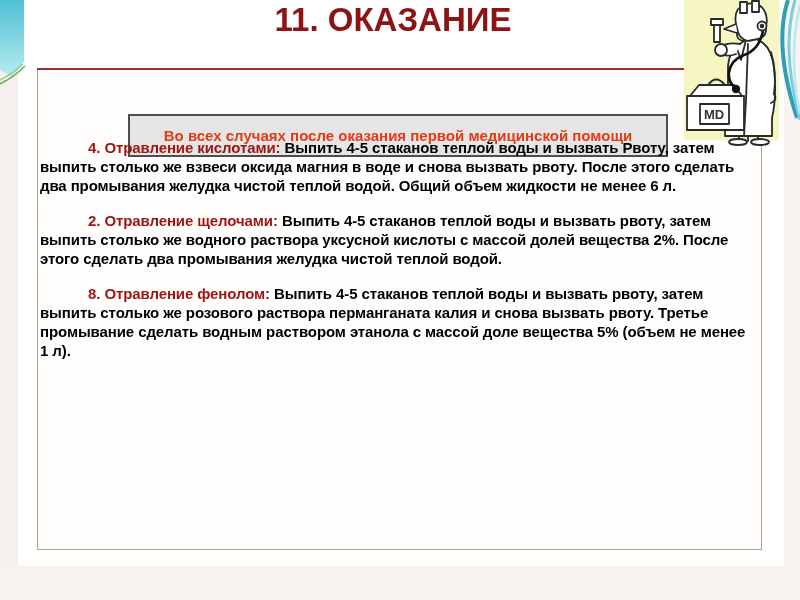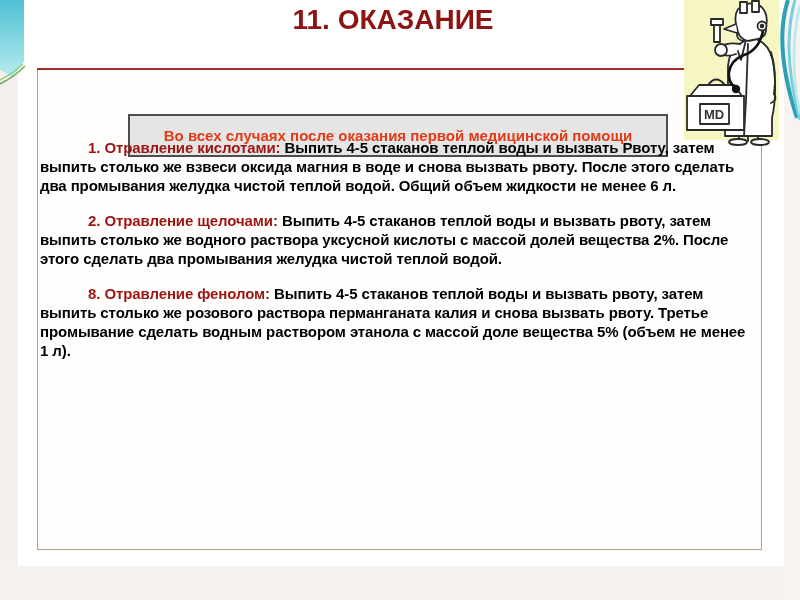--- a/index.html
+++ b/index.html
@@ -11,21 +11,21 @@
   .left-strip  { position:absolute; left:0; top:0; width:18px; height:600px; background:#f5efed; }
   .bottom-strip{ position:absolute; left:0; top:566px; width:800px; height:34px; background:#f7f2ef; }
   .right-strip { position:absolute; left:784px; top:0; width:16px; height:600px; background:#f6f3f1; }
 
   .teal-ribbon { position:absolute; left:0; top:0; width:26px; height:88px; }
   .corner-curves { position:absolute; left:774px; top:0; width:26px; height:135px; }
 
   .slide-title {
     position:absolute; left:0; top:4px; width:786px;
     text-align:center; color:#8e1414; font-weight:bold;
-    font-size:28px; line-height:31px; letter-spacing:0;
+    font-size:33px; line-height:31px; letter-spacing:0;
   }
 
   .content-box {
     position:absolute; left:37px; top:69px; width:725px; height:481px;
     border:1px solid #b3a185; background:#fffefd; box-sizing:border-box;
   }
   .red-line {
     position:absolute; left:37px; top:68px; width:648px; height:2px;
     background:#9e2f28;
   }
@@ -84,21 +84,21 @@
 </div>
 
 <div class="content-box"></div>
 <div class="red-line"></div>
 
 <div class="banner">
   <div>Во всех случаях после оказания первой медицинской помощи</div>
 </div>
 
 <div class="text-block">
-  <p class="para"><span class="lead">1. Отравление кислотами:</span> <span>Выпить 4-5 стаканов теплой воды и вызвать Рвоту, затем выпить столько же взвеси оксида магния в воде и снова вызвать рвоту. После этого сделать два промывания желудка чистой теплой водой. Общий объем жидкости не менее 6 л.</span></p>
+  <p class="para"><span class="lead">4. Отравление кислотами:</span> <span>Выпить 4-5 стаканов теплой воды и вызвать Рвоту, затем выпить столько же взвеси оксида магния в воде и снова вызвать рвоту. После этого сделать два промывания желудка чистой теплой водой. Общий объем жидкости не менее 6 л.</span></p>
 
 
   <p class="para gap"><span class="lead">2. Отравление щелочами:</span> <span>Выпить 4-5 стаканов теплой воды и вызвать рвоту, затем выпить столько же водного раствора уксусной кислоты с массой долей вещества 2%. После этого сделать два промывания желудка чистой теплой водой.</span></p>
 
   <p class="para gap"><span class="lead">8. Отравление фенолом:</span> <span>Выпить 4-5 стаканов теплой воды и вызвать рвоту, затем выпить столько же розового раствора перманганата калия и снова вызвать рвоту. Третье промывание сделать водным раствором этанола с массой доле вещества 5% (объем не менее 1 л).</span></p>
 
 </div>
 
 <div class="doctor">
   <svg width="95" height="146" viewBox="0 0 95 146">

